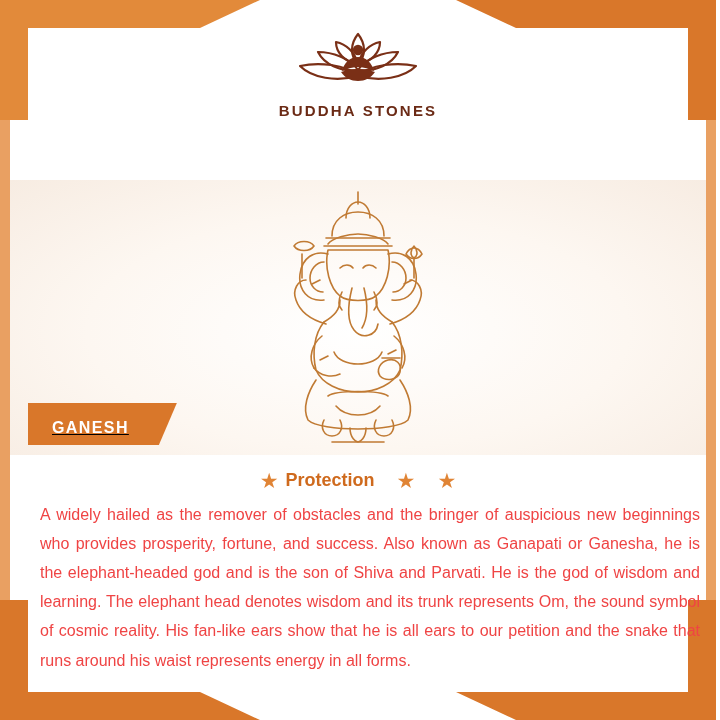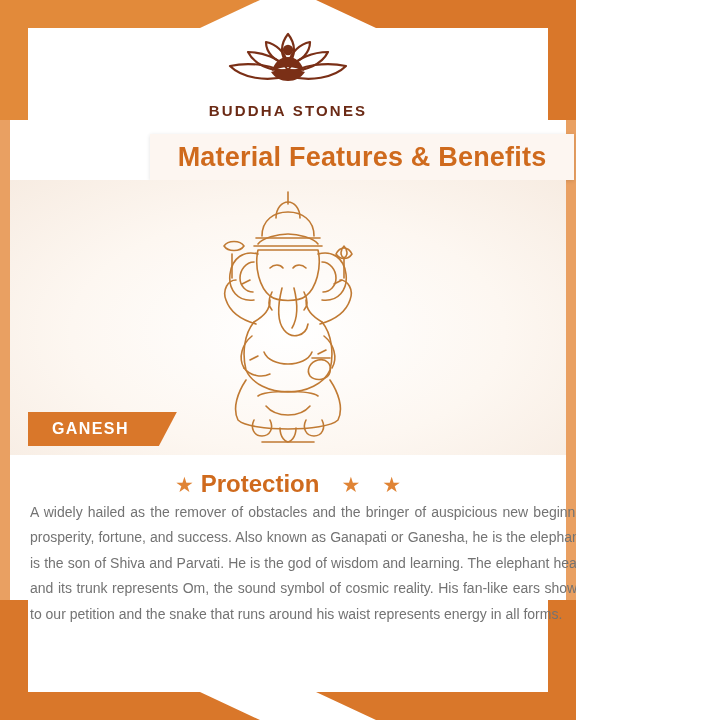--- a/index.html
+++ b/index.html
@@ -8,21 +8,21 @@
   }
   body {
     width: 720px;
     height: 720px;
     font-family: "Liberation Sans", sans-serif;
     background: #ffffff;
     overflow: hidden;
   }
   .page {
     position: relative;
-    width: 576px;
+    width: 716px;
     height: 720px;
     background: #ffffff;
     overflow: hidden;
   }
 
   
   .corner {
     position: absolute;
     pointer-events: none;
   }
@@ -131,27 +131,28 @@
     position: absolute;
     left: 50%;
     transform: translateX(-50%);
     top: 4px;
   }
 
   
   .name-tab {
     position: absolute;
     left: 28px;
-    top: 412px;
+    top: 403px;
     height: 34px;
-    padding: 0 48px 0 24px;
+    padding: 8px 48px 0 24px;
     background: #d9772a;
     display: flex;
     align-items: center;
     clip-path: polygon(0 0, 100% 0, calc(100% - 18px) 100%, 0 100%);
+    text-decoration: underline;
   }
   .name-tab .name-text {
     color: #ffffff;
     font-size: 16px;
     font-weight: bold;
     letter-spacing: 1.4px;
   }
 
   
   .keywords {
@@ -168,34 +169,34 @@
     display: flex;
     align-items: center;
     gap: 7px;
   }
   .kw .star {
     color: #e08435;
     font-size: 21px;
     line-height: 1;
   }
   .kw .kw-label {
-    font-size: 24px;
+    font-size: 18px;
     font-weight: bold;
     color: #cf6a1d;
   }
 
   
   .body-copy {
     position: absolute;
     top: 500px;
-    left: 30px;
+    left: 40px;
     width: 660px;
-    font-size: 14px;
+    font-size: 16px;
     line-height: 1.82;
-    color: #737373;
+    color: #ef4444;
     text-align: justify;
     text-justify: inter-word;
   }
 </style>
 </head>
 <body>
 
 <div class="page">
 
   <div class="corner corner-tl"></div>
@@ -223,23 +224,20 @@
       <g fill="#7a2f16">
 
         <circle cx="80" cy="24" r="5.2"></circle>
         <path d="M80 31 C72 31 66 37 64 45 C70 42 76 41 80 41 C84 41 90 42 96 45 C94 37 88 31 80 31 Z"></path>
         <path d="M63 46 C68 44 75 43 80 43 C85 43 92 44 97 46 C93 52 87 55 80 55 C73 55 67 52 63 46 Z"></path>
       </g>
     </svg>
     <div class="logo-text">BUDDHA STONES</div>
   </div>
 
-  <div class="title-banner">
-    <div class="title-text">Material Features &amp; Benefits</div>
-  </div>
 
   <div class="hero">
     <svg width="260" height="270" viewBox="0 0 260 270">
       <g fill="none" stroke="#c07a33" stroke-width="1.6" stroke-linecap="round" stroke-linejoin="round">
 
         <path d="M130 8 L130 20"></path>
         <path d="M118 34 C118 24 124 18 130 18 C136 18 142 24 142 34"></path>
         <path d="M104 52 C104 36 116 28 130 28 C144 28 156 36 156 52"></path>
         <path d="M98 54 L162 54"></path>
         <path d="M100 60 C104 54 120 50 130 50 C140 50 156 54 160 60"></path>

